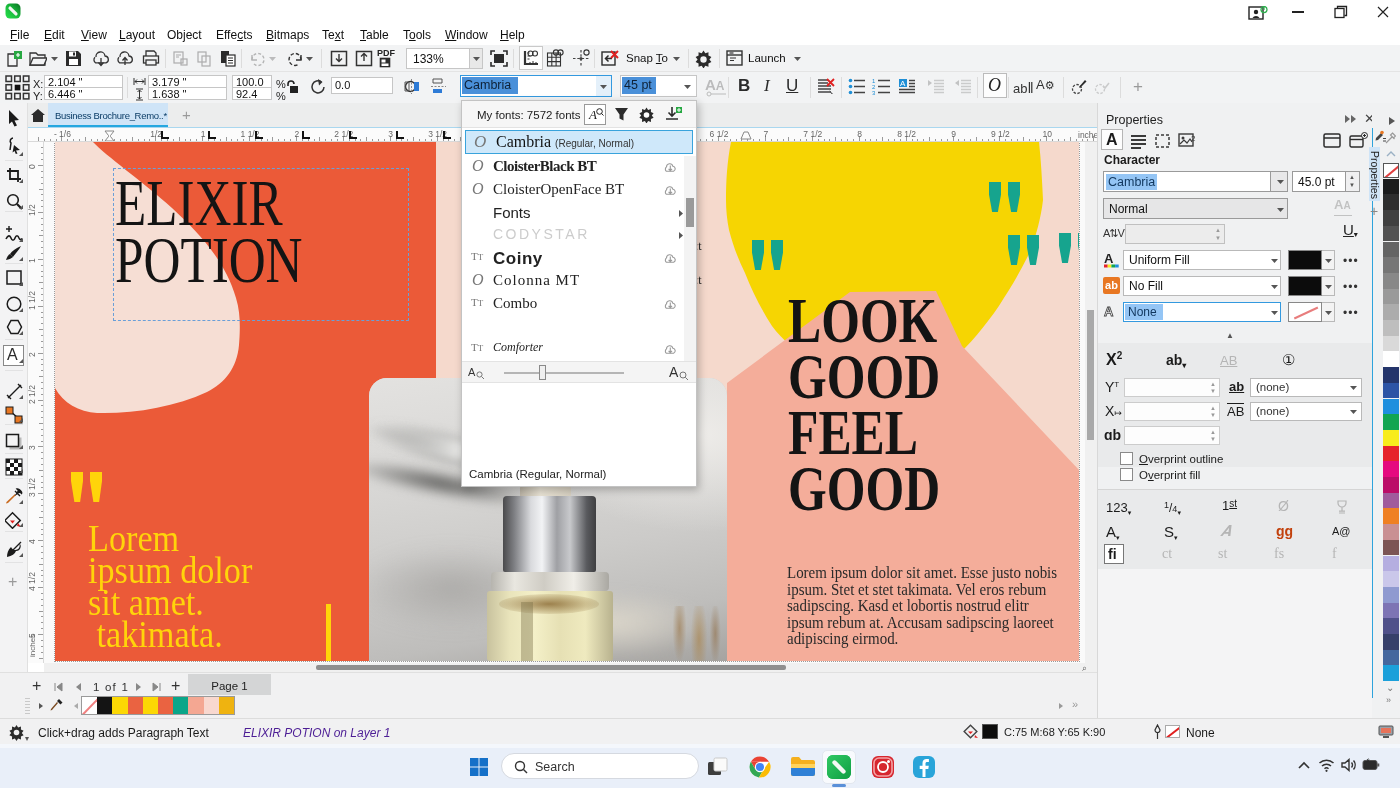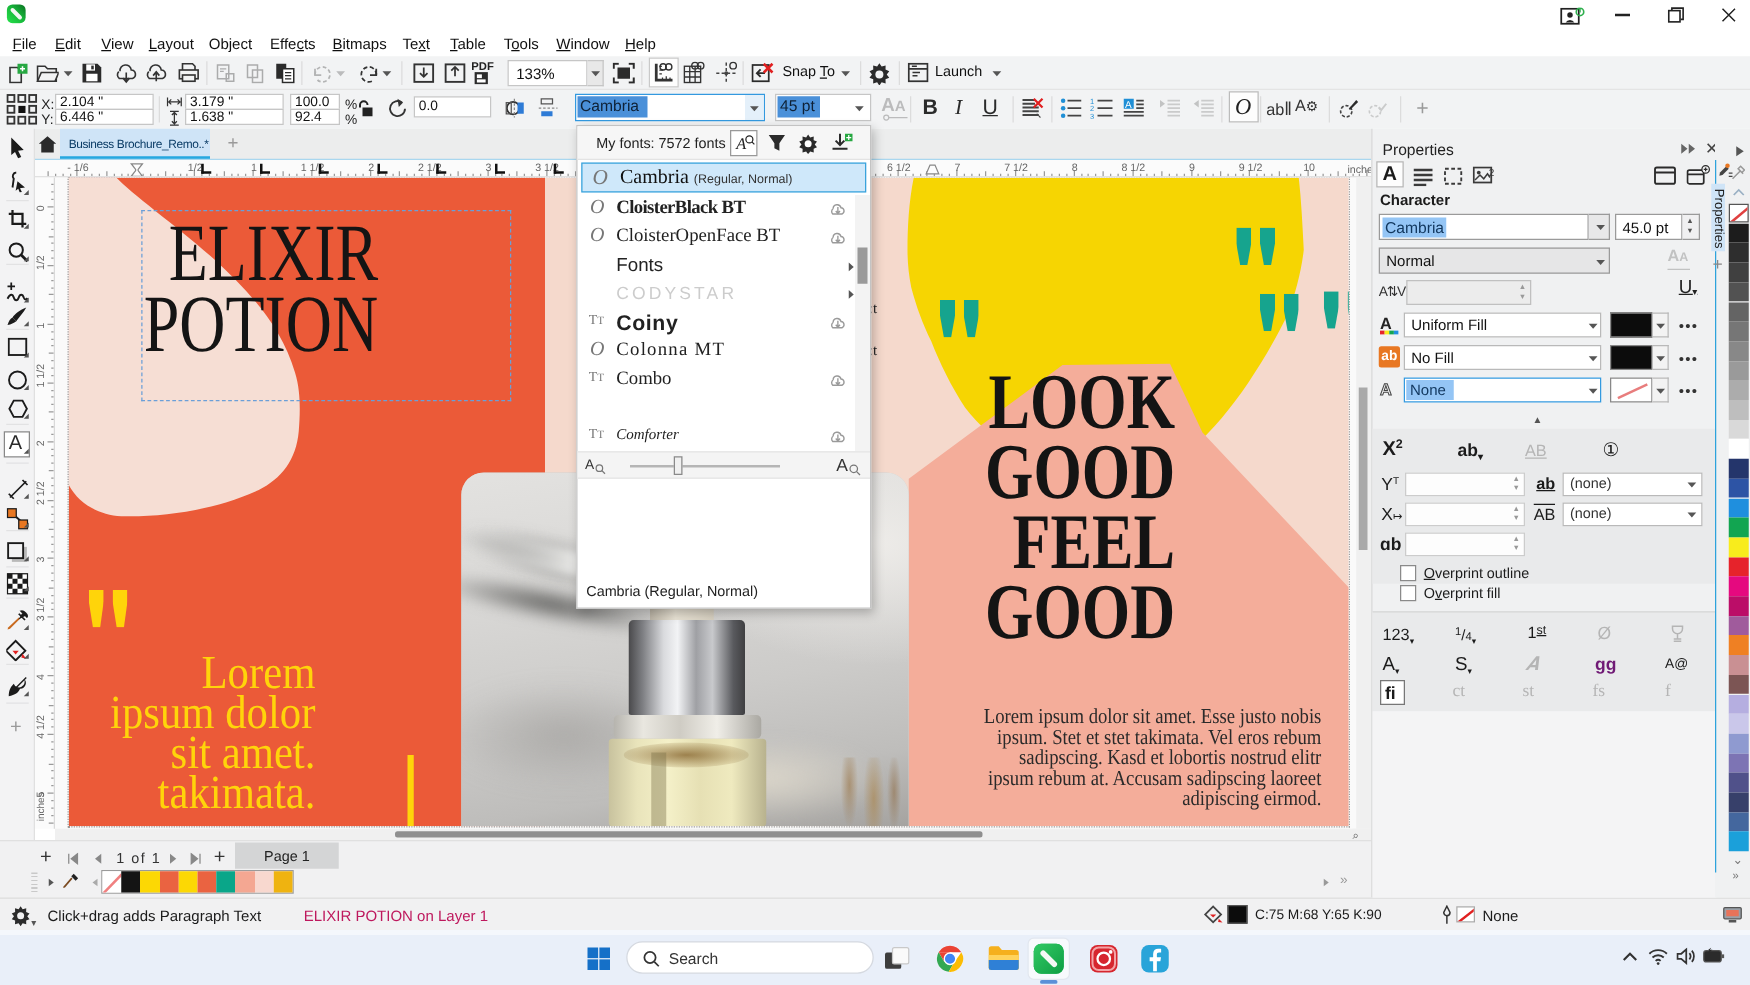--- a/index.html
+++ b/index.html
@@ -800,21 +800,21 @@
     <div class="abs" style="top:251.5px;left:1px;font-size:8.5px;color:#666;transform:rotate(-90deg);transform-origin:4px 6px;white-space:nowrap;">2 1/2</div>
     <div class="abs" style="top:298.4px;left:1px;font-size:8.5px;color:#666;transform:rotate(-90deg);transform-origin:4px 6px;white-space:nowrap;">3</div>
     <div class="abs" style="top:345.3px;left:1px;font-size:8.5px;color:#666;transform:rotate(-90deg);transform-origin:4px 6px;white-space:nowrap;">3 1/2</div>
     <div class="abs" style="top:392.2px;left:1px;font-size:8.5px;color:#666;transform:rotate(-90deg);transform-origin:4px 6px;white-space:nowrap;">4</div>
     <div class="abs" style="top:439.1px;left:1px;font-size:8.5px;color:#666;transform:rotate(-90deg);transform-origin:4px 6px;white-space:nowrap;">4 1/2</div>
     <div class="abs" style="top:486.0px;left:1px;font-size:8.5px;color:#666;transform:rotate(-90deg);transform-origin:4px 6px;white-space:nowrap;">5</div>
     <div class="abs" style="top:505px;left:2px;font-size:8px;color:#666;transform:rotate(-90deg);transform-origin:4px 6px;white-space:nowrap;">inches</div>
   </div>
 
 <div class="abs" id="canvas" style="left:44px;top:142px;width:1053px;height:530px;background:#fafafa;overflow:hidden;">
-  <div class="abs" id="page" style="left:11px;top:0;width:1024px;height:519px;overflow:hidden;outline:1px dotted #9a9a9a;text-align:right;">
+  <div class="abs" id="page" style="left:11px;top:0;width:1024px;height:519px;overflow:hidden;outline:1px dotted #9a9a9a;">
 
     <div class="abs" style="left:0;top:0;width:381px;height:519px;background:#eb5a38;"></div>
 
     <svg class="abs" style="left:0;top:0" width="200" height="280" viewBox="0 0 200 280">
       <path d="M0 0 L38 0 C50 13 88 40 117 66 C143 90 170 118 181 156 C186 172 185 190 184 203 C182 226 170 241 152 250 C120 265 78 272 42 271 C24 270 8 261 0 246 Z" fill="#f6ded4"></path>
     </svg>
 
     <div class="abs" style="left:60px;top:33px;font-family:'Liberation Serif',serif;font-size:65px;line-height:56.5px;color:#141414;transform:scaleX(0.787);transform-origin:0 0;">ELIXIR<br>POTION</div>
     <div class="abs" style="left:58px;top:26px;width:296px;height:153px;border:1px dashed #6a9fd8;"></div>
 
@@ -1062,21 +1062,21 @@
   <div class="ico" style="left:1072px;top:3px;font-size:11px;color:#999;">»</div>
 </div>
 
 <div class="abs" id="statusbar" style="left:0;top:718px;width:1400px;height:26px;background:#f1f1f2;border-top:1px solid #dcdcdc;">
   <svg class="ico" style="left:8px;top:5px" width="17" height="17" viewBox="0 0 17 17">
       <path d="M8.5 1 l1.6 2.4 2.9 -.8 -.1 3 2.7 1.1 -1.8 2.3 1.8 2.3 -2.7 1.1 .1 3 -2.9 -.8 -1.6 2.4 -1.6 -2.4 -2.9 .8 .1 -3 -2.7 -1.1 1.8 -2.3 -1.8 -2.3 2.7 -1.1 -.1 -3 2.9 .8 z" fill="#2b2b2b"></path>
       <circle cx="8.5" cy="8.5" r="2.8" fill="#f1f1f2"></circle>
     </svg>
   <div class="ico" style="left:25px;top:15px;font-size:8px;color:#555;">▾</div>
   <div class="ico" style="left:38px;top:7px;font-size:12px;color:#1b1b1b;">Click+drag adds Paragraph Text</div>
-  <div class="ico" style="left:243px;top:7px;font-size:12px;color:#be185d;">ELIXIR POTION on Layer 1</div>
+  <div class="ico" style="left:243px;top:7px;font-size:12px;color:#4c1d95;font-style:italic;">ELIXIR POTION on Layer 1</div>
   <svg class="ico" style="left:963px;top:5px" width="17" height="16" viewBox="0 0 17 16">
       <rect x="3" y="3" width="9" height="9" transform="rotate(-45 7.5 7.5)" fill="none" stroke="#444" stroke-width="1.4"></rect>
       <path d="M5 7.5 l2.5 2.5 l2.5 -2.5" fill="#e02020"></path>
       <path d="M12 11 l3 3 l-3.5 -0.5 z" fill="#e02020"></path>
     </svg>
   <div class="abs" style="left:982px;top:5px;width:16px;height:15px;background:#0c0c0c;border:1px solid #555;"></div>
   <div class="ico" style="left:1004px;top:7px;font-size:11px;color:#1b1b1b;">C:75 M:68 Y:65 K:90</div>
   <svg class="ico" style="left:1152px;top:5px" width="11" height="16" viewBox="0 0 11 16">
       <path d="M5.5 1 L8 6 a2.5 2.5 0 1 1 -5 0 Z" fill="none" stroke="#333" stroke-width="1.2"></path>
       <path d="M5.5 8 v7" stroke="#333" stroke-width="1.2"></path>
@@ -1256,21 +1256,21 @@
     <div class="abs" style="left:8px;top:10px;font-size:13px;color:#1b1b1b;">123<span style="font-size:7px;vertical-align:-3px;">▾</span></div>
     <div class="abs" style="left:66px;top:10px;font-size:12px;color:#1b1b1b;"><span style="font-size:9px;vertical-align:4px;">1</span>/<span style="font-size:9px;">4</span><span style="font-size:7px;vertical-align:-3px;">▾</span></div>
     <div class="abs" style="left:124px;top:8px;font-size:13px;color:#1b1b1b;">1<span style="font-size:10px;vertical-align:3px;text-decoration:underline;">st</span></div>
     <div class="abs" style="left:180px;top:8px;font-size:14px;color:#b5b5b5;">Ø</div>
     <svg class="abs" style="left:238px;top:10px" width="12" height="14" viewBox="0 0 12 14">
         <path d="M2 1 h8 v2 a4 4 0 0 1 -8 0 Z M6 7 v4 M3 13 h6 M3 11.2 h6" fill="none" stroke="#b5b5b5" stroke-width="1.2"></path>
       </svg>
     <div class="abs" style="left:8px;top:33px;font-size:15px;color:#1b1b1b;">A<span style="font-size:7px;vertical-align:-3px;">▾</span></div>
     <div class="abs" style="left:66px;top:33px;font-size:15px;color:#1b1b1b;">S<span style="font-size:7px;vertical-align:-3px;">▾</span></div>
     <div class="abs" style="left:122px;top:33px;font-size:15px;font-style:italic;color:#b5b5b5;font-family:'Liberation Serif',serif;">𝑨</div>
-    <div class="abs" style="left:178px;top:33px;font-size:14px;font-weight:bold;color:#701a75;">gg</div>
+    <div class="abs" style="left:178px;top:33px;font-size:14px;font-weight:bold;color:#c2410c;">gg</div>
     <div class="abs" style="left:234px;top:35px;font-size:11px;color:#1b1b1b;">A@</div>
     <div class="abs" style="left:6px;top:54px;width:20px;height:20px;background:#fff;border:1px solid #777;"></div>
     <div class="abs" style="left:10px;top:56px;font-size:14px;font-weight:bold;color:#1b1b1b;">fi</div>
     <div class="abs" style="left:64px;top:56px;font-size:14px;color:#b5b5b5;font-family:'Liberation Serif',serif;">ct</div>
     <div class="abs" style="left:120px;top:56px;font-size:14px;color:#b5b5b5;font-family:'Liberation Serif',serif;">st</div>
     <div class="abs" style="left:176px;top:56px;font-size:14px;color:#b5b5b5;font-family:'Liberation Serif',serif;">fs</div>
     <div class="abs" style="left:234px;top:56px;font-size:14px;color:#b5b5b5;font-family:'Liberation Serif',serif;">f</div>
   </div>
   <div class="abs" style="left:0;top:466px;width:275px;height:149px;background:#f4f4f5;"></div>
 </div>

